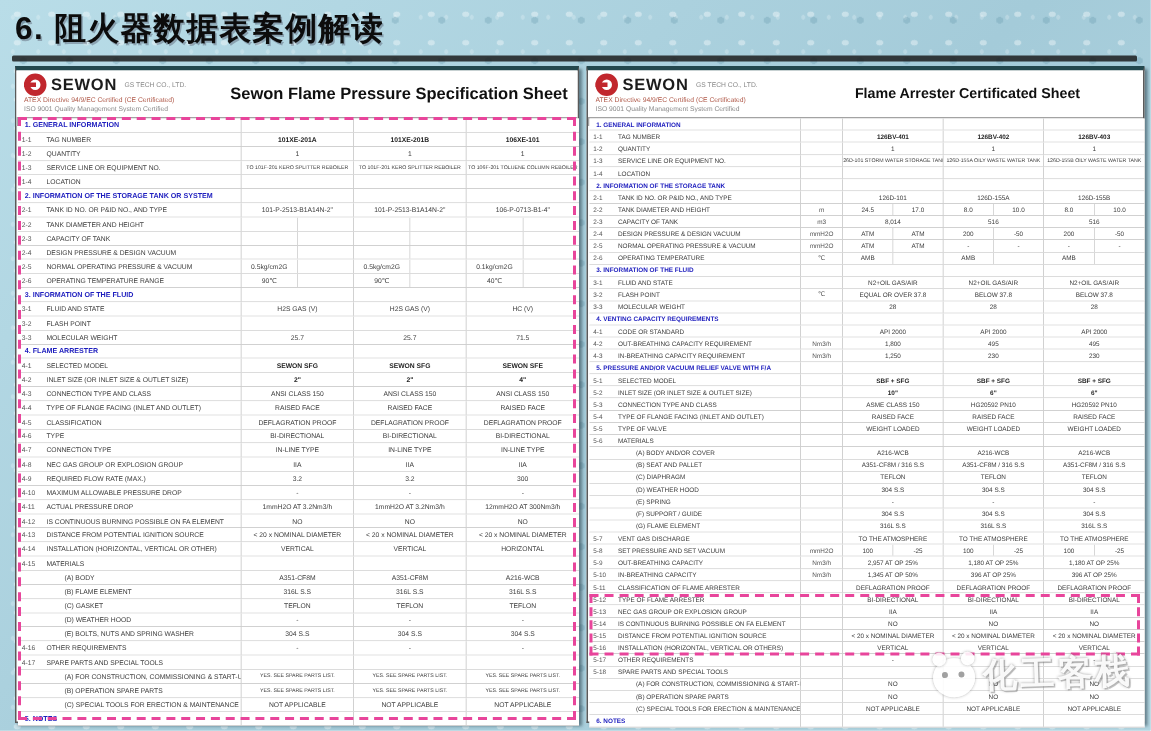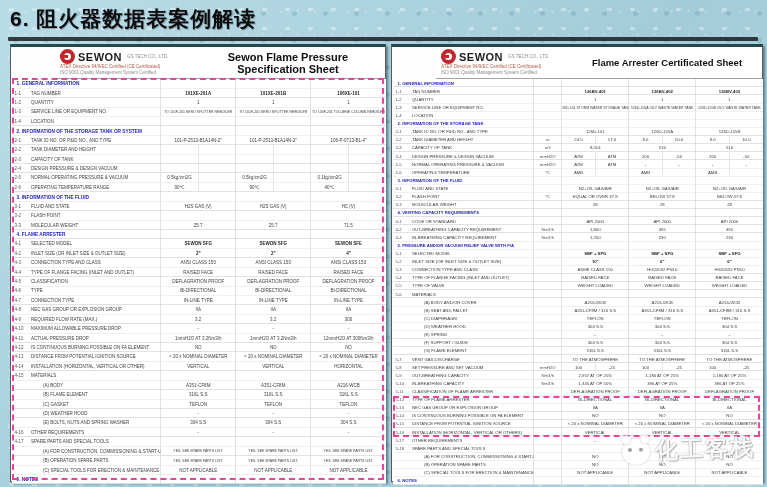--- a/index.html
+++ b/index.html
@@ -24,21 +24,21 @@
     background:#161616;opacity:.82;border-radius:1px;
   }
   .sheet{
     position:absolute;top:44px;height:438px;background:#fdfdfd;
     border:1px solid #5a5a5a;border-top:3px solid #23484e;
     box-shadow:2px 2px 2px rgba(25,45,55,.5);
     box-sizing:border-box;
   }
   #sheet-left{left:10px;width:376px;}
   #sheet-right{left:391px;width:372px;}
-  .hdr{height:31px;display:flex;border-bottom:6px solid #a3a3a3;background:#fff;position:relative;margin-left:44px;}
+  .hdr{height:31px;display:flex;border-bottom:6px solid #a3a3a3;background:#fff;position:relative;}
   .logo-block{width:142px;padding:2px 0 0 5px;box-sizing:border-box;}
   .logo-row{display:flex;align-items:center;gap:3px;}
   .logo-mark{
     width:15px;height:15px;border-radius:50%;box-sizing:border-box;
     border:4px solid #c1272d;position:relative;flex:0 0 auto;
   }
   .logo-mark::after{
     content:"";position:absolute;left:-4px;top:2px;width:8px;height:3px;background:#c1272d;
   }
   .brand{font-size:11px;font-weight:bold;color:#1c1c1c;letter-spacing:.5px;}

